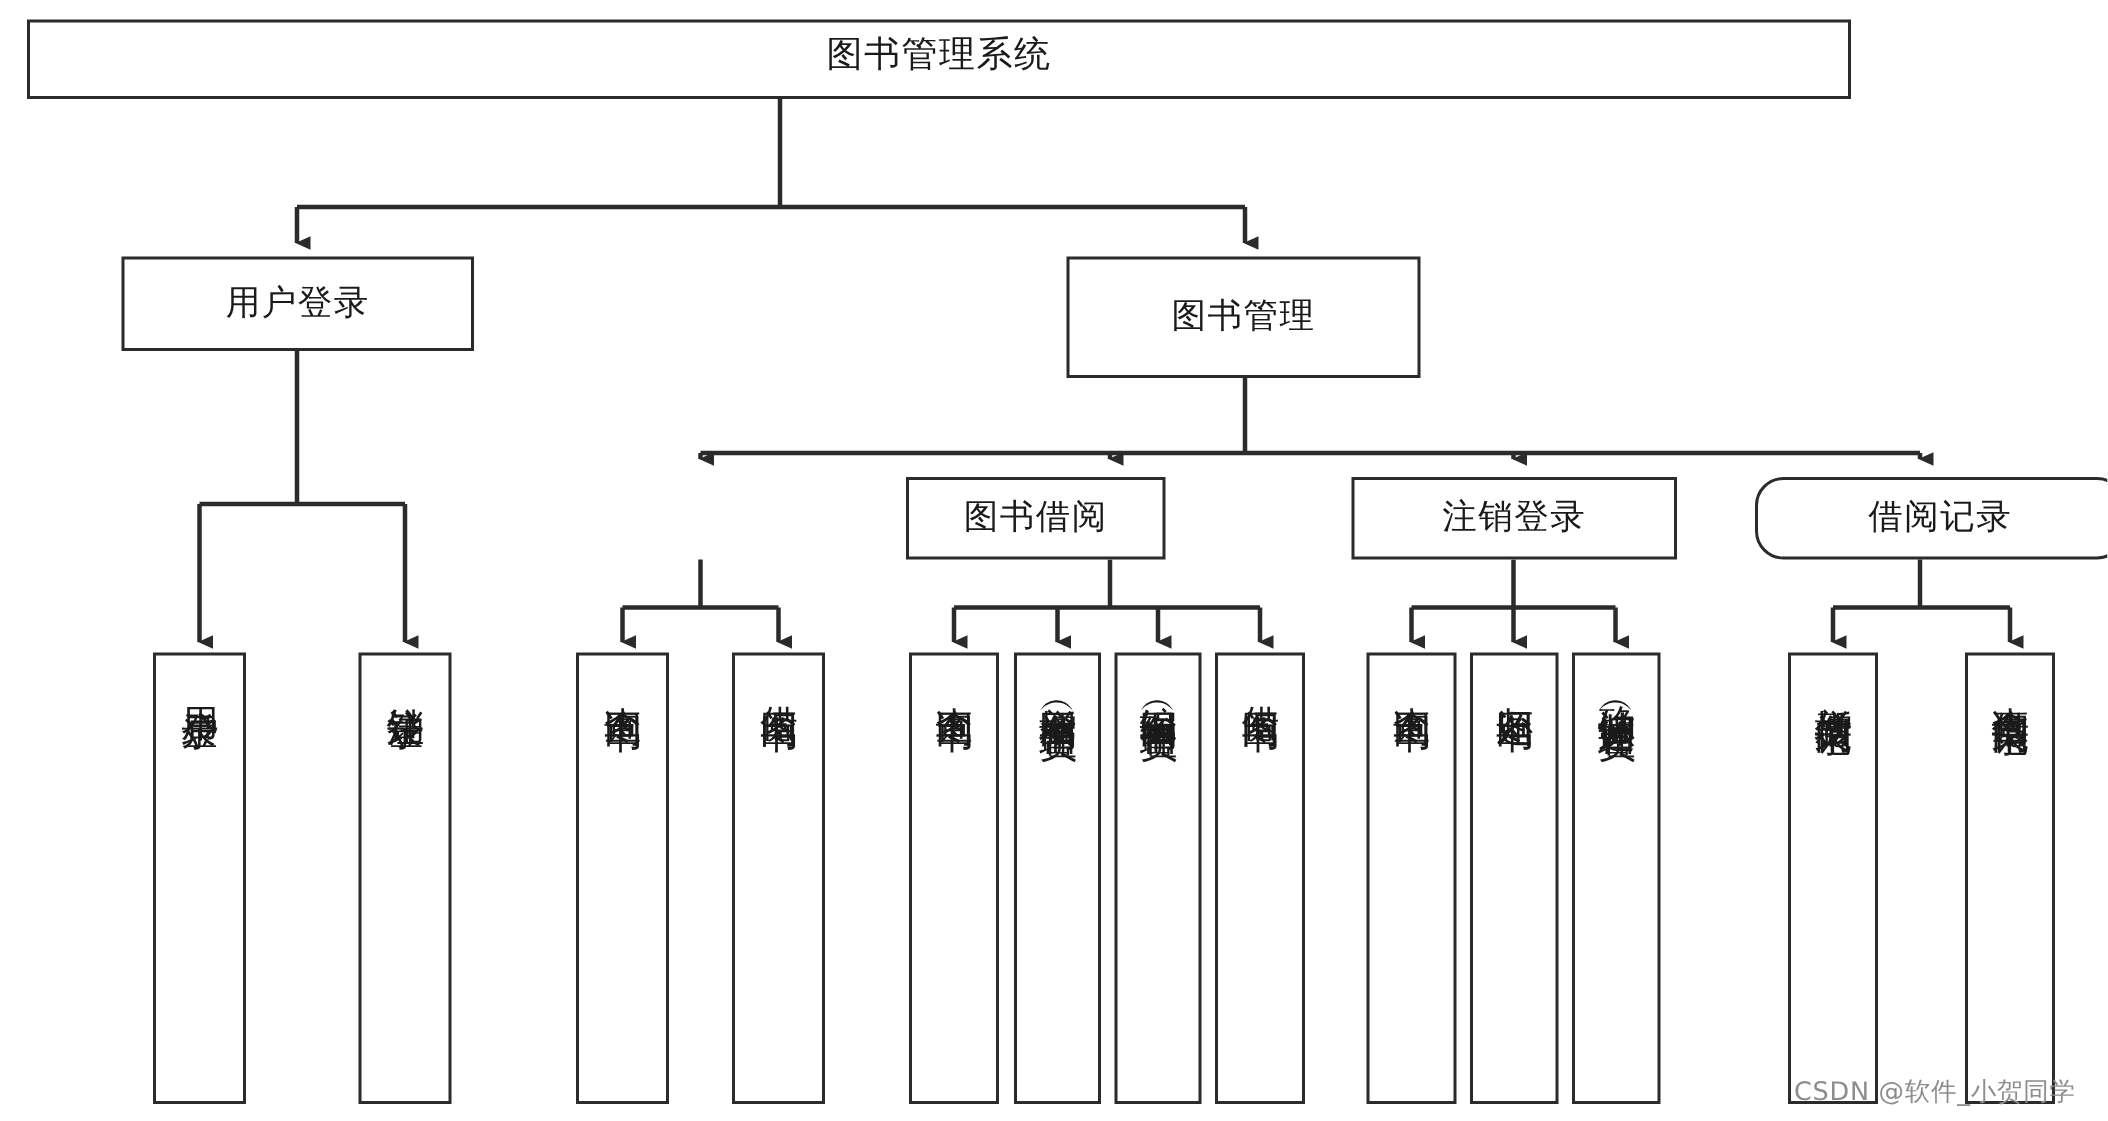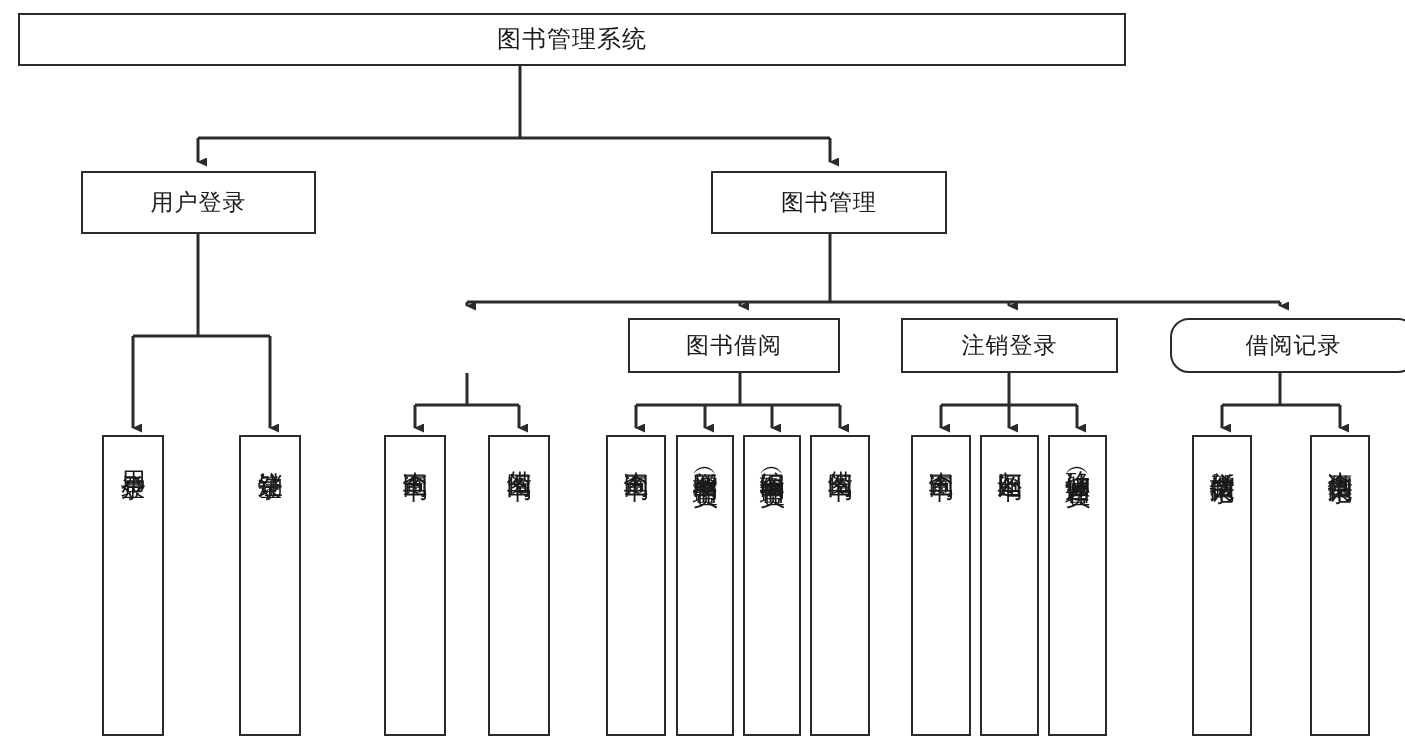--- a/index.html
+++ b/index.html
@@ -117,32 +117,32 @@
       <path d="M1009,405 L1009,428" marker-end="url(#arrow)"></path>
       <path d="M1077,405 L1077,428" marker-end="url(#arrow)"></path>
 
       <path d="M1280,373 L1280,405"></path>
       <path d="M1222,405 L1340,405"></path>
       <path d="M1222,405 L1222,428" marker-end="url(#arrow)"></path>
       <path d="M1340,405 L1340,428" marker-end="url(#arrow)"></path>
     </g>
   </svg>
 
-  <div class="node horiz" id="root-node" style="left:18px; top:13px; width:1108px; height:53px;">
+  <div class="node horiz" id="root-node" style="left:18px; top:13px; width:1216px; height:53px;font-family:Liberation Mono, monospace;">
     <span>图书管理系统</span>
   </div>
 
   <div class="node horiz" style="left:81px; top:171px; width:235px; height:63px;">
     <span>用户登录</span>
   </div>
-  <div class="node horiz" style="left:711px; top:171px; width:236px; height:63px;">
+  <div class="node horiz" style="left:711px; top:171px; width:236px; height:81px;">
     <span>图书管理</span>
   </div>
 
-  <div class="node horiz" style="left:628px; top:318px; width:212px; height:55px;">
+  <div class="node horiz" style="left:604px; top:318px; width:173px; height:55px;">
     <span>图书借阅</span>
   </div>
   <div class="node horiz" style="left:901px; top:318px; width:217px; height:55px;">
     <span>注销登录</span>
   </div>
   <div class="node horiz" style="left:1170px; top:318px; width:247px; height:55px;border-radius:19px;">
     <span>借阅记录</span>
   </div>
 
   <div class="node vert" style="left:102px; top:435px; width:62px; height:301px;">
@@ -182,14 +182,15 @@
     <span class="vlabel">确认归还（管理员）</span>
   </div>
 
   <div class="node vert" style="left:1192px; top:435px; width:60px; height:301px;">
     <span class="vlabel">新增借阅记录</span>
   </div>
   <div class="node vert" style="left:1310px; top:435px; width:60px; height:301px;">
     <span class="vlabel">查询借阅记录</span>
   </div>
 
+  <div class="watermark">CSDN @软件_小贺同学</div>
 
 </div>
 
 </body></html>

